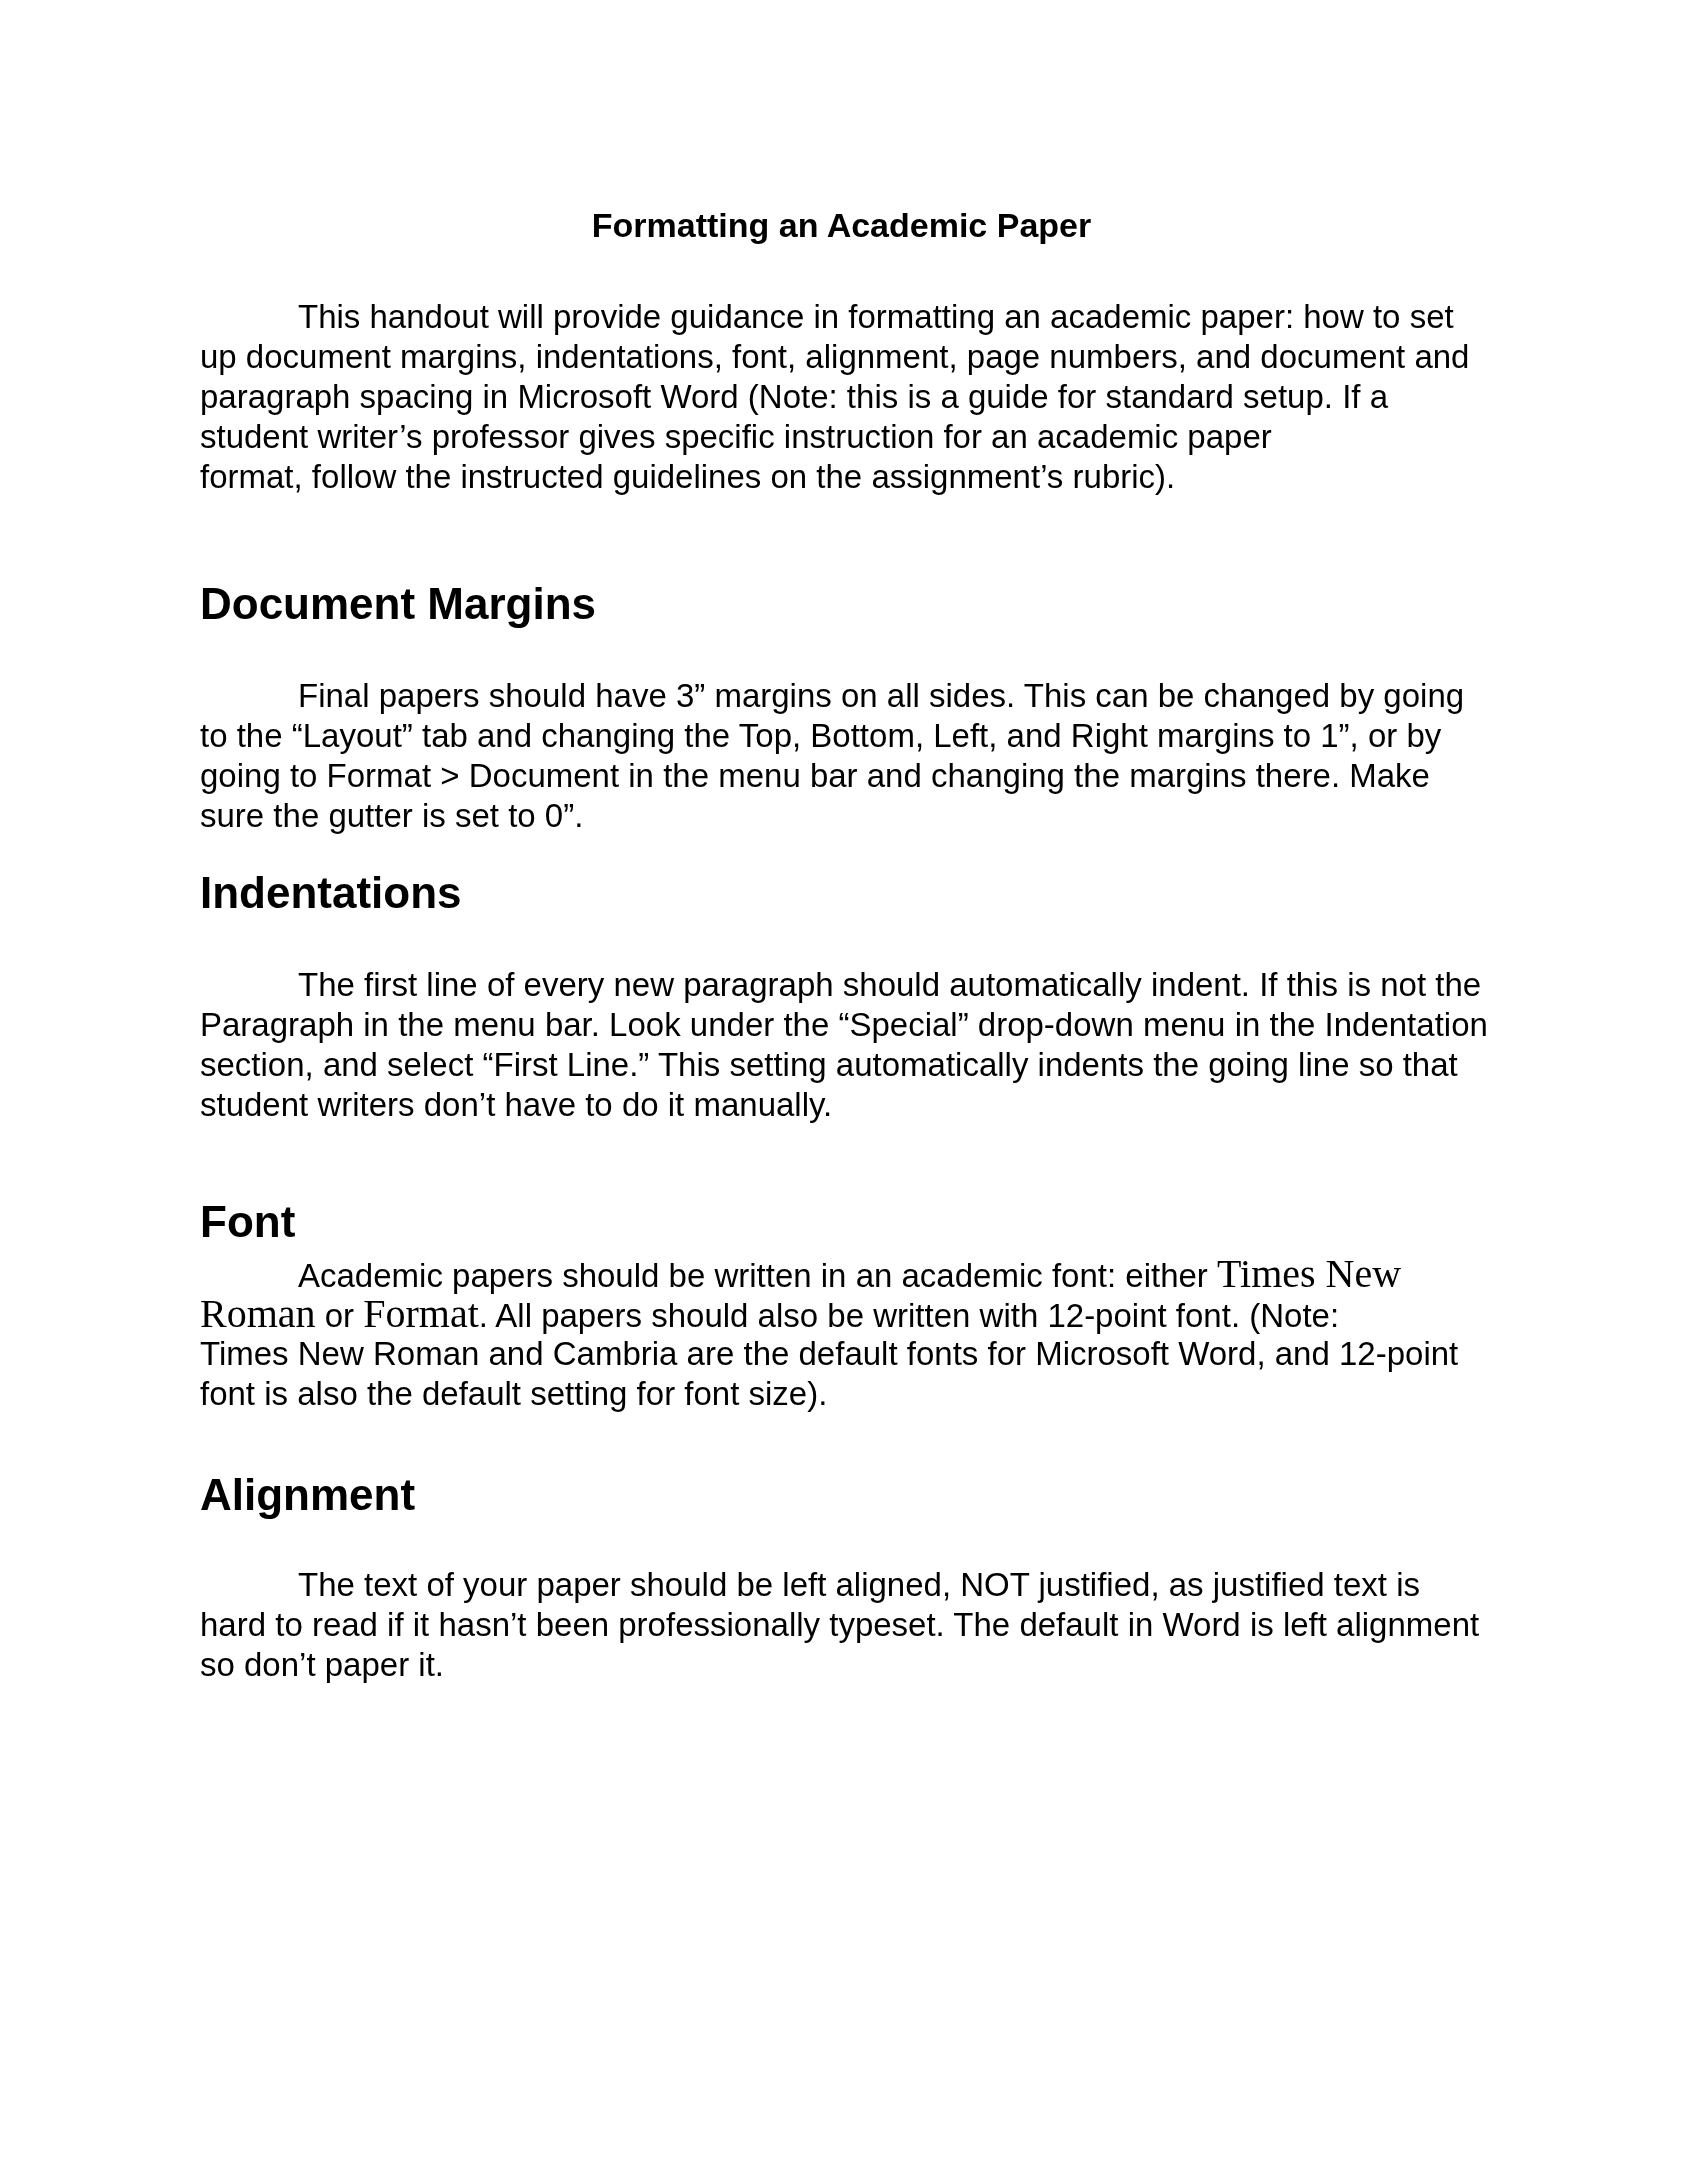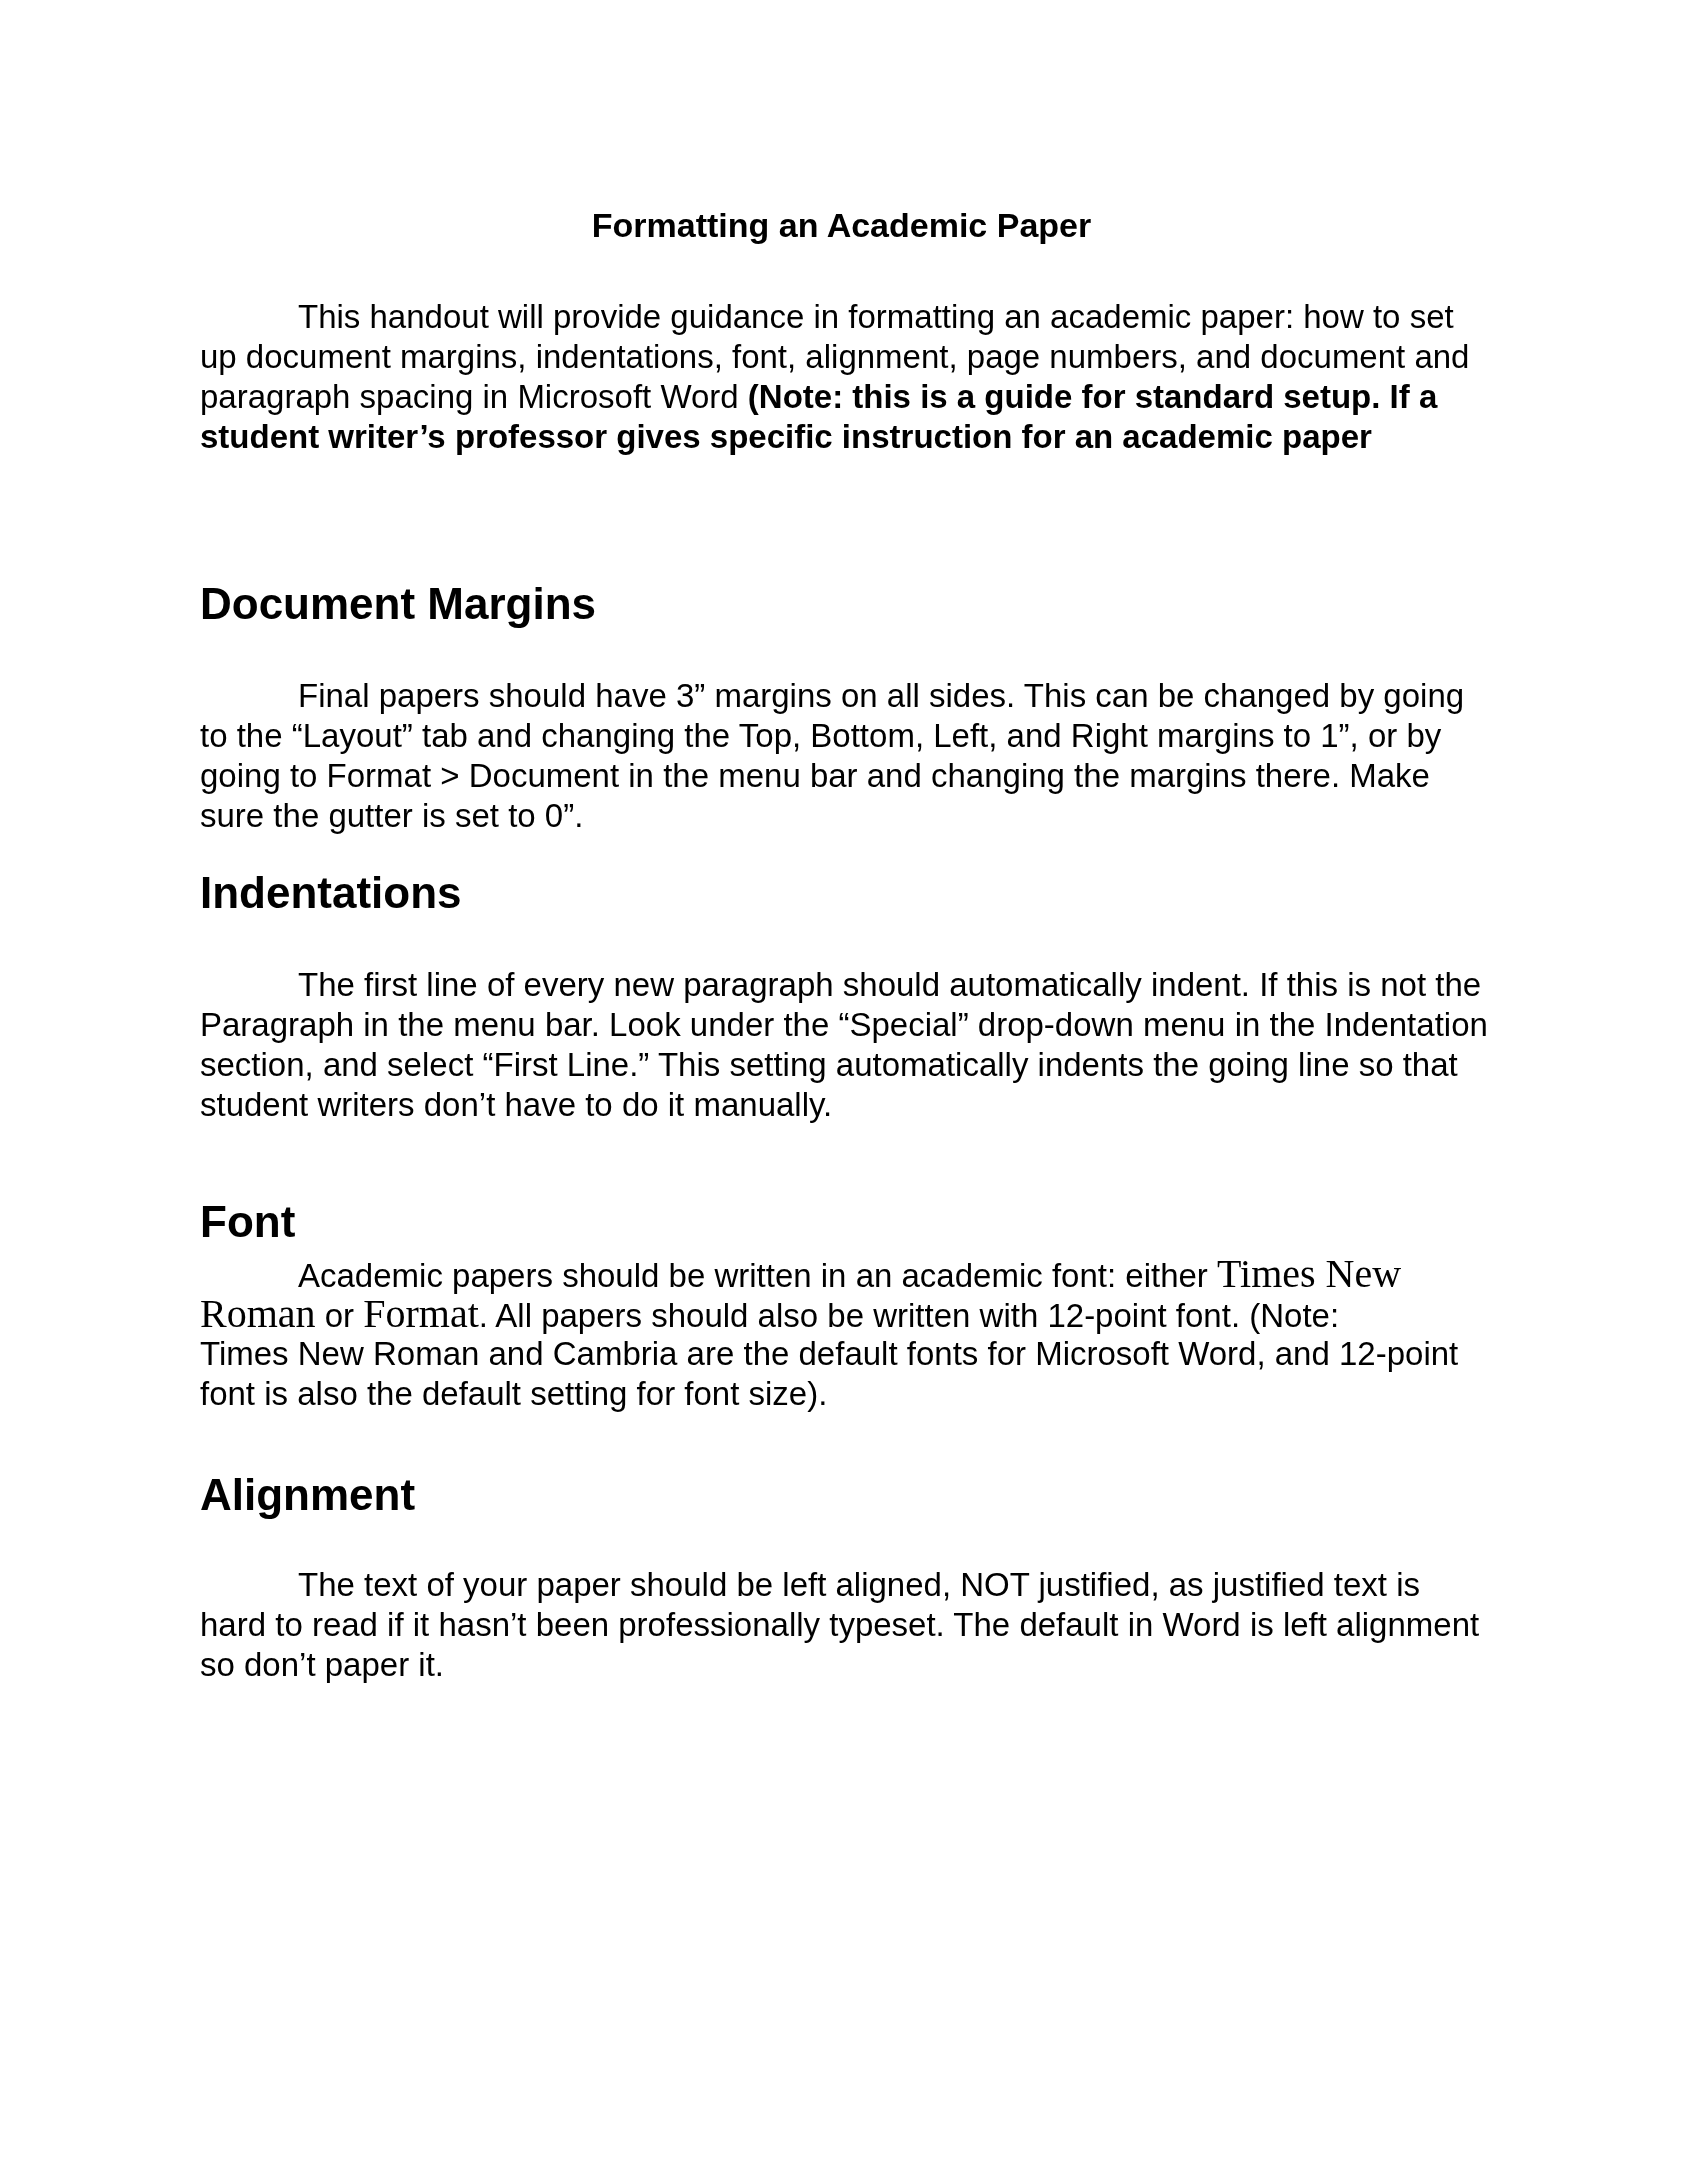--- a/index.html
+++ b/index.html
@@ -51,38 +51,39 @@
       line-height: 40px;
       white-space: nowrap;
     }
     .line {
       display: block;
       height: 40px;
     }
     .indent {
       padding-left: 98px;
     }
-    .b { font-weight: bold; }
+    .b { font-weight: normal; }
     .serif {
       font-family: "Liberation Serif", serif;
       font-size: 40px;
     }
   </style>
 </head>
 <body>
 
 <div class="page">
 
   <h1 class="title">Formatting an Academic Paper</h1>
 
   <div class="para" style="top:297px;">
       <span class="line indent"><span>This handout will provide guidance in formatting an academic paper: how to set</span></span>
       <span class="line"><span>up document margins, indentations, font, alignment, page numbers, and document and</span></span>
       <span class="line"><span>paragraph spacing in Microsoft Word </span><span class="b">(Note: this is a guide for standard setup. If a</span></span>
       <span class="line"><span class="b">student writer’s professor gives specific instruction for an academic paper</span></span>
+      <span class="line"><span class="b">format, follow the instructed guidelines on the assignment’s rubric).</span></span>
     </div>
 
   <h2 class="heading" style="top:582px;">Document Margins</h2>
   <div class="para" style="top:676px;">
       <span class="line indent"><span>Final papers should have 3” margins on all sides. This can be changed by going</span></span>
       <span class="line"><span>to the “Layout” tab and changing the Top, Bottom, Left, and Right margins to 1”, or by</span></span>
       <span class="line"><span>going to Format &gt; Document in the menu bar and changing the margins there. Make</span></span>
       <span class="line"><span>sure the gutter is set to 0”.</span></span>
     </div>
 

